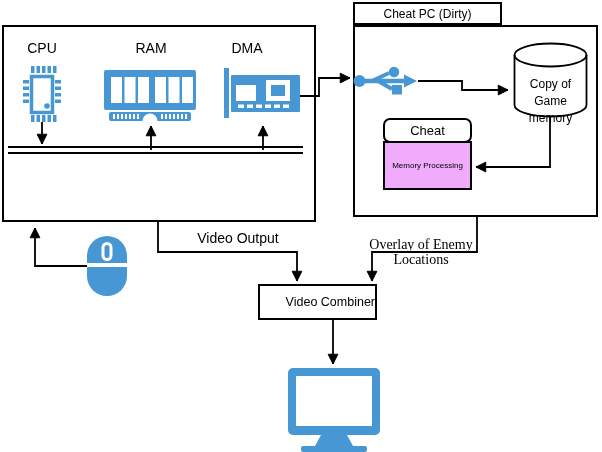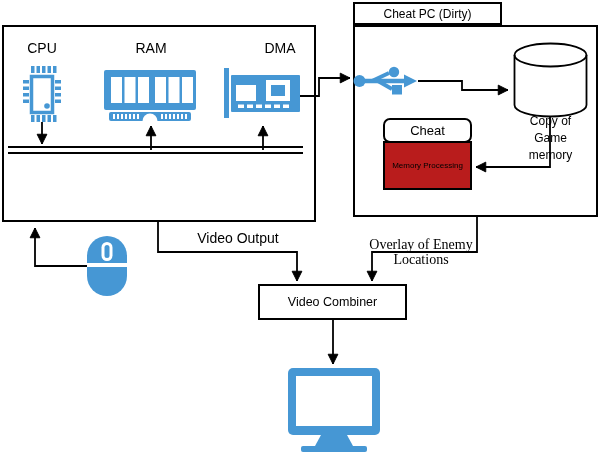--- a/index.html
+++ b/index.html
@@ -10,31 +10,31 @@
   .box{position:absolute;border:2px solid #000;background:transparent;box-sizing:border-box;}
   .tab{position:absolute;border:2px solid #000;background:#fff;box-sizing:border-box;
        font-size:12px;text-align:center;}
   .tab span{display:block;line-height:20px;}
   .lbl{position:absolute;font-size:14px;text-align:center;white-space:nowrap;}
   .overlay{position:absolute;left:0;top:0;pointer-events:none;}
   .conn{fill:none;stroke:#000;stroke-width:1.8px;}
   .bus{position:absolute;left:8px;top:146px;width:295px;height:8px;
        border-top:2.5px solid #000;border-bottom:2.5px solid #000;box-sizing:border-box;}
   .cyl-text{position:absolute;left:513px;top:76px;width:75px;font-size:12px;
-            text-align:center;line-height:17px;margin-top:37px;}
+            text-align:center;line-height:17px;}
   .prog-head{position:absolute;left:383px;top:118px;width:89px;height:25px;
              border:2px solid #000;border-radius:7px;background:#fff;box-sizing:border-box;
              font-size:13px;text-align:center;line-height:21px;}
   .prog-body{position:absolute;left:383px;top:141px;width:89px;height:49px;
-             border:2px solid #000;background:#b91c1c;box-sizing:border-box;
+             border:2px solid #000;background:#f0abfc;box-sizing:border-box;
              font-size:8px;text-align:center;display:flex;flex-direction:column;
              justify-content:center;gap:2px;}
-  .combiner{position:absolute;left:258px;top:284px;width:149px;height:36px;
+  .combiner{position:absolute;left:258px;top:284px;width:119px;height:36px;
             border:2px solid #000;background:#fff;box-sizing:border-box;
-            font-size:12.5px;text-align:center;line-height:32px;}
+            font-size:12.5px;text-align:right;line-height:32px;}
   .two-line{position:absolute;font-size:14px;text-align:center;line-height:15px;}
   .icon{position:absolute;}
 </style>
 </head>
 <body>
 
 <div class="canvas">
 
   <div class="box" style="left:2px;top:25px;width:314px;height:197px;"></div>
 
@@ -56,21 +56,21 @@
     <polyline class="conn" points="418,81 462,81 462,90 508,90" marker-end="url(#arr)"></polyline>
     <polyline class="conn" points="550,117 550,167 476,167" marker-end="url(#arr)"></polyline>
     <polyline class="conn" points="477,217 477,252 372,252 372,281" marker-end="url(#arr)"></polyline>
     <polyline class="conn" points="158,222 158,252 297,252 297,281" marker-end="url(#arr)"></polyline>
     <polyline class="conn" points="87,266 35,266 35,228" marker-end="url(#arr)"></polyline>
     <polyline class="conn" points="333,320 333,364" marker-end="url(#arr)"></polyline>
   </svg>
 
   <div class="lbl" style="left:12px;top:40px;width:60px;">CPU</div>
   <div class="lbl" style="left:121px;top:40px;width:60px;">RAM</div>
-  <div class="lbl" style="left:250px;top:40px;width:60px;">DMA</div>
+  <div class="lbl" style="left:217px;top:40px;width:60px;">DMA</div>
 
   <svg class="icon" style="left:23px;top:66px;" width="38" height="56" viewBox="0 0 38 56">
     <g fill="#4697d4">
       <rect x="8" y="0" width="3.5" height="7"></rect>
         <rect x="13.5" y="0" width="3.5" height="7"></rect>
       <rect x="19" y="0" width="3.5" height="7"></rect>
         <rect x="24.5" y="0" width="3.5" height="7"></rect>
       <rect x="30" y="0" width="3.5" height="7"></rect>
       <rect x="8" y="49" width="3.5" height="7"></rect>
         <rect x="13.5" y="49" width="3.5" height="7"></rect>

